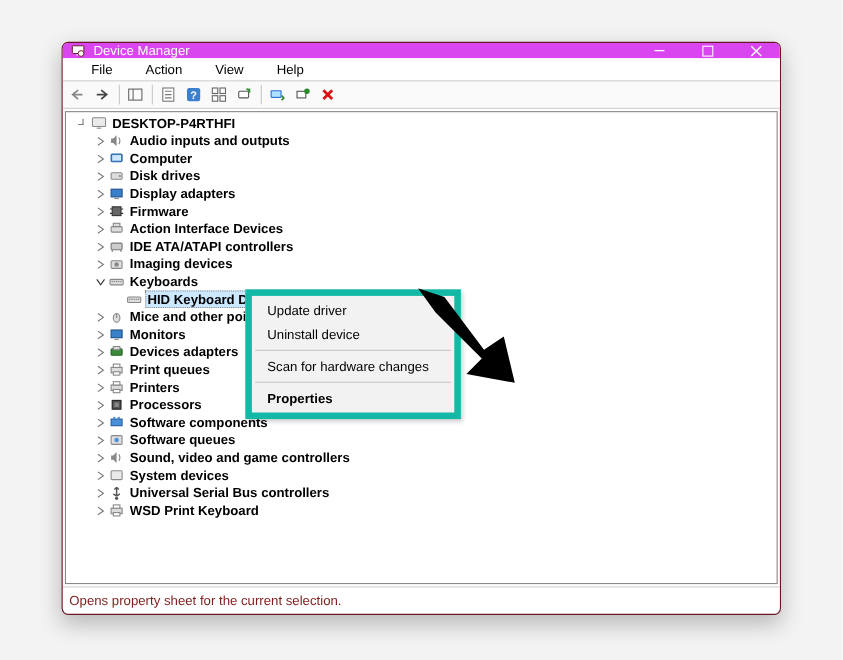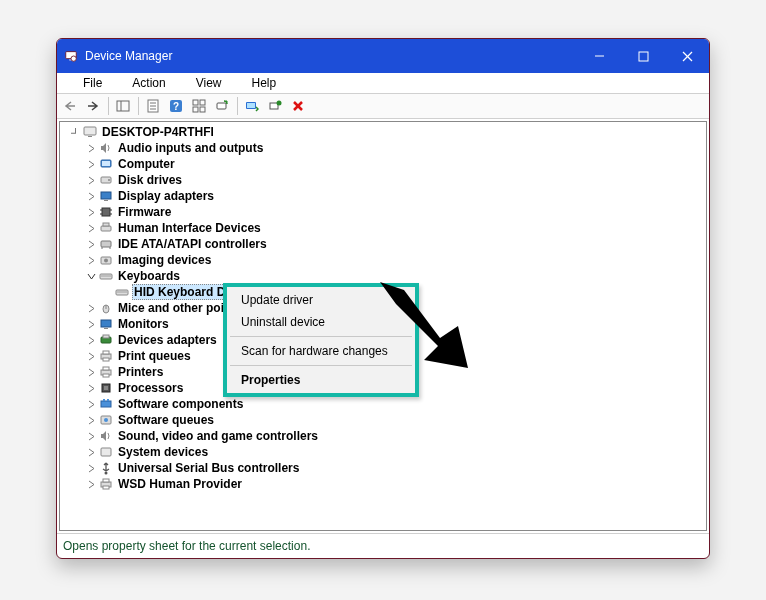--- a/index.html
+++ b/index.html
@@ -1,18 +1,18 @@
 <!DOCTYPE html>
 <html><head>
 <meta charset="utf-8">
 <style>
   * { box-sizing: border-box; margin: 0; padding: 0; font-family: "Segoe UI", Tahoma, sans-serif; }
   body { background: #f3f3f3; width: 766px; height: 600px; position: relative; }
   .window { position: absolute; left: 56px; top: 38px; width: 654px; height: 521px; background: #fff; border: 1px solid #6a1528; border-radius: 6px; box-shadow: 0 8px 20px rgba(0,0,0,.25); overflow: hidden; display:flex; flex-direction:column;}
-  .titlebar { height: 34px; background: #1d4ed8; display: flex; align-items: center; color: #fff; font-size: 12px; }
+  .titlebar { height: 14px; background: #d946ef; display: flex; align-items: center; color: #fff; font-size: 12px; }
   .titlebar .appicon { width: 16px; height: 16px; margin: 0 6px; display:flex; align-items:center; justify-content:center; }
   .titlebar .title { flex: 1; }
   .winbtn { width: 44px; height: 30px; display: flex; align-items: center; justify-content: center; cursor:pointer; }
   .winbtn svg { stroke:#fff; }
   .menubar { height: 20px; display: flex; align-items: center; font-size: 12px; padding: 0 4px; background:#fff; }
   .menuitem { padding: 1px 8px; cursor:pointer;margin-left:14px; }
   .toolbar { height: 26px; border-top:1px solid #d0d0d0; border-bottom: 1px solid #d0d0d0; display: flex; align-items: center; padding: 0 2px; background:#fafafa; }
   .tb-btn { width: 22px; height: 22px; display:flex; align-items:center; justify-content:center; margin-right:1px; cursor:pointer; }
   .tb-sep { width:1px; height:18px; background:#c8c8c8; margin:0 3px;}
   .content { flex:1; border:1px solid #888; margin:2px; overflow:auto; background:#fff; position:relative;}
@@ -20,22 +20,22 @@
   .node { display:flex; align-items:center; height:16px; white-space:nowrap;font-weight:bold; }
   .expander { width:14px; display:flex; align-items:center; justify-content:center; cursor:pointer;}
   .expander svg { width:9px; height:9px;}
   .expander-placeholder { width:14px;}
   .node-icon { width:16px; height:16px; display:flex; align-items:center; justify-content:center; margin-right:2px;}
   .node-label { padding:0 2px;}
   .selected .node-label { background:#cce8ff; border:1px dotted #888; padding:0 1px;}
   .indent-1 { padding-left: 8px;}
   .indent-2 { padding-left: 24px;}
   .indent-3 { padding-left: 40px;}
-  .statusbar { height:20px; border-top:1px solid #d0d0d0; font-size:12px; display:flex; align-items:center; padding:12px 6px; color:#14532d;}
-  .ctxmenu { position:absolute; left:163px; top:161px; width:196px; background:#f2f2f2; border:4px solid #14b8a6; box-shadow:2px 3px 4px rgba(0,0,0,.2); font-size:12px; padding:2px;}
+  .statusbar { height:20px; border-top:1px solid #d0d0d0; font-size:12px; display:flex; align-items:center; padding:12px 6px; color:#7f1d1d;}
+  .ctxmenu { position:absolute; left:163px; top:161px; width:196px; background:#f2f2f2; border:6px solid #14b8a6; box-shadow:2px 3px 4px rgba(0,0,0,.2); font-size:12px; padding:2px;}
   .ctxitem { padding:4px 12px; cursor:pointer;}
   .ctxitem.bold { font-weight:700;}
   .ctxsep { height:1px; background:#c8c8c8; margin:3px 1px;}
   .arrow-annotation { position:absolute; left:320px; top:160px; pointer-events:none;}
 </style>
 </head>
 <body>
 
 <div class="window">
 
@@ -244,21 +244,21 @@
             <svg viewBox="0 0 9 9">
               <path d="M2 1 L7 4.5 L2 8" fill="none" stroke="#777"></path>
             </svg>
           </span>
         <span class="node-icon">
             <svg width="14" height="14" viewBox="0 0 14 14">
               <rect x="2" y="5" width="10" height="5" rx="1" fill="#ddd" stroke="#888"></rect>
               <rect x="4" y="2" width="6" height="3" fill="#ddd" stroke="#888"></rect>
             </svg>
           </span>
-        <span class="node-label">Human Interface Devices</span>
+        <span class="node-label">Action Interface Devices</span>
       </div>
 
       <div class="node indent-2">
         <span class="expander">
             <svg viewBox="0 0 9 9">
               <path d="M2 1 L7 4.5 L2 8" fill="none" stroke="#777"></path>
             </svg>
           </span>
         <span class="node-icon">
             <svg width="14" height="14" viewBox="0 0 14 14">
@@ -494,21 +494,21 @@
               <path d="M2 1 L7 4.5 L2 8" fill="none" stroke="#777"></path>
             </svg>
           </span>
         <span class="node-icon">
             <svg width="14" height="14" viewBox="0 0 14 14">
               <rect x="2" y="5" width="10" height="5" fill="#ddd" stroke="#888"></rect>
               <rect x="4" y="2" width="6" height="3" fill="#fff" stroke="#888"></rect>
               <rect x="4" y="9" width="6" height="3" fill="#fff" stroke="#888"></rect>
             </svg>
           </span>
-        <span class="node-label">WSD Human Provider</span>
+        <span class="node-label">WSD Print Keyboard</span>
       </div>
 
     </div>
 
     <div class="ctxmenu">
       <div class="ctxitem">Update driver</div>
       <div class="ctxitem">Uninstall device</div>
       <div class="ctxsep"></div>
       <div class="ctxitem">Scan for hardware changes</div>
       <div class="ctxsep"></div>

